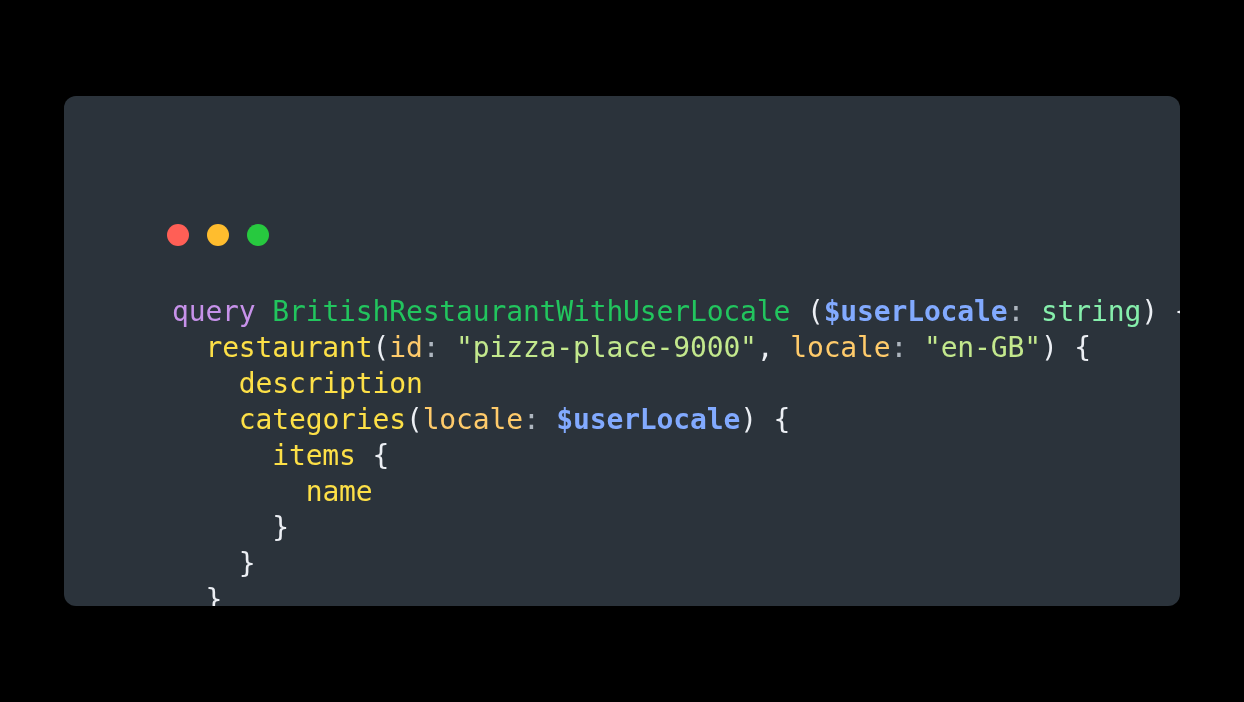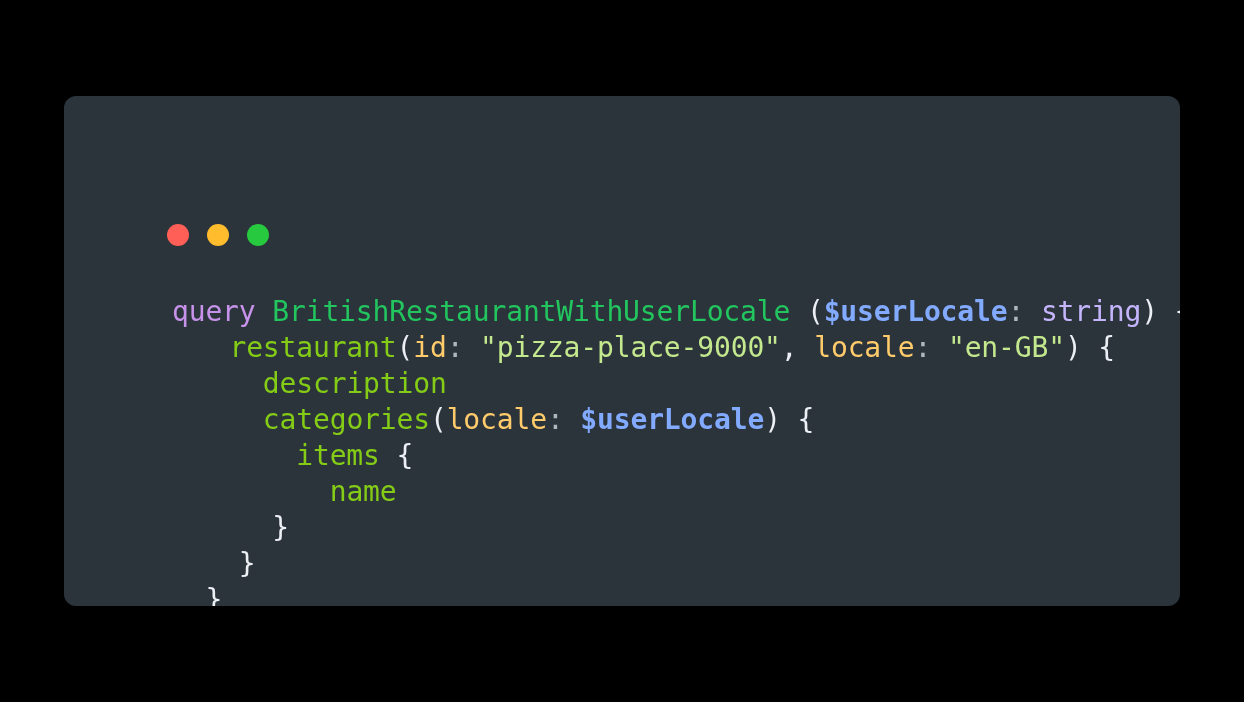--- a/index.html
+++ b/index.html
@@ -55,25 +55,25 @@
     line-height: 36px;
     letter-spacing: -0.15px;
     white-space: pre;
     color: #eceff4;
     -webkit-font-smoothing: antialiased;
   }
   .ln { display: block; height: 36px; }
   .tok { white-space: pre; }
   .t-kw    { color: #c792ea; text-align: right; }
   .t-name  { color: #22c55e; }
-  .t-field { color: #84cc16; margin-left: 24px; }
+  .t-field { color: #fde047; }
   .t-arg   { color: #ffcb6b; }
   .t-str   { color: #c3e88d; }
   .t-var   { color: #82aaff; font-weight: bold; }
-  .t-type  { color: #c4b5fd; }
+  .t-type  { color: #86efac; }
   .t-punct { color: #aeb6bf; }
   .t-plain { color: #eceff4; }
 </style>
 </head>
 <body>
 
 <div id="stage" style="background: rgb(0, 0, 0);">
 
   <div id="code-card" style="background: rgb(43, 51, 59);">
 

